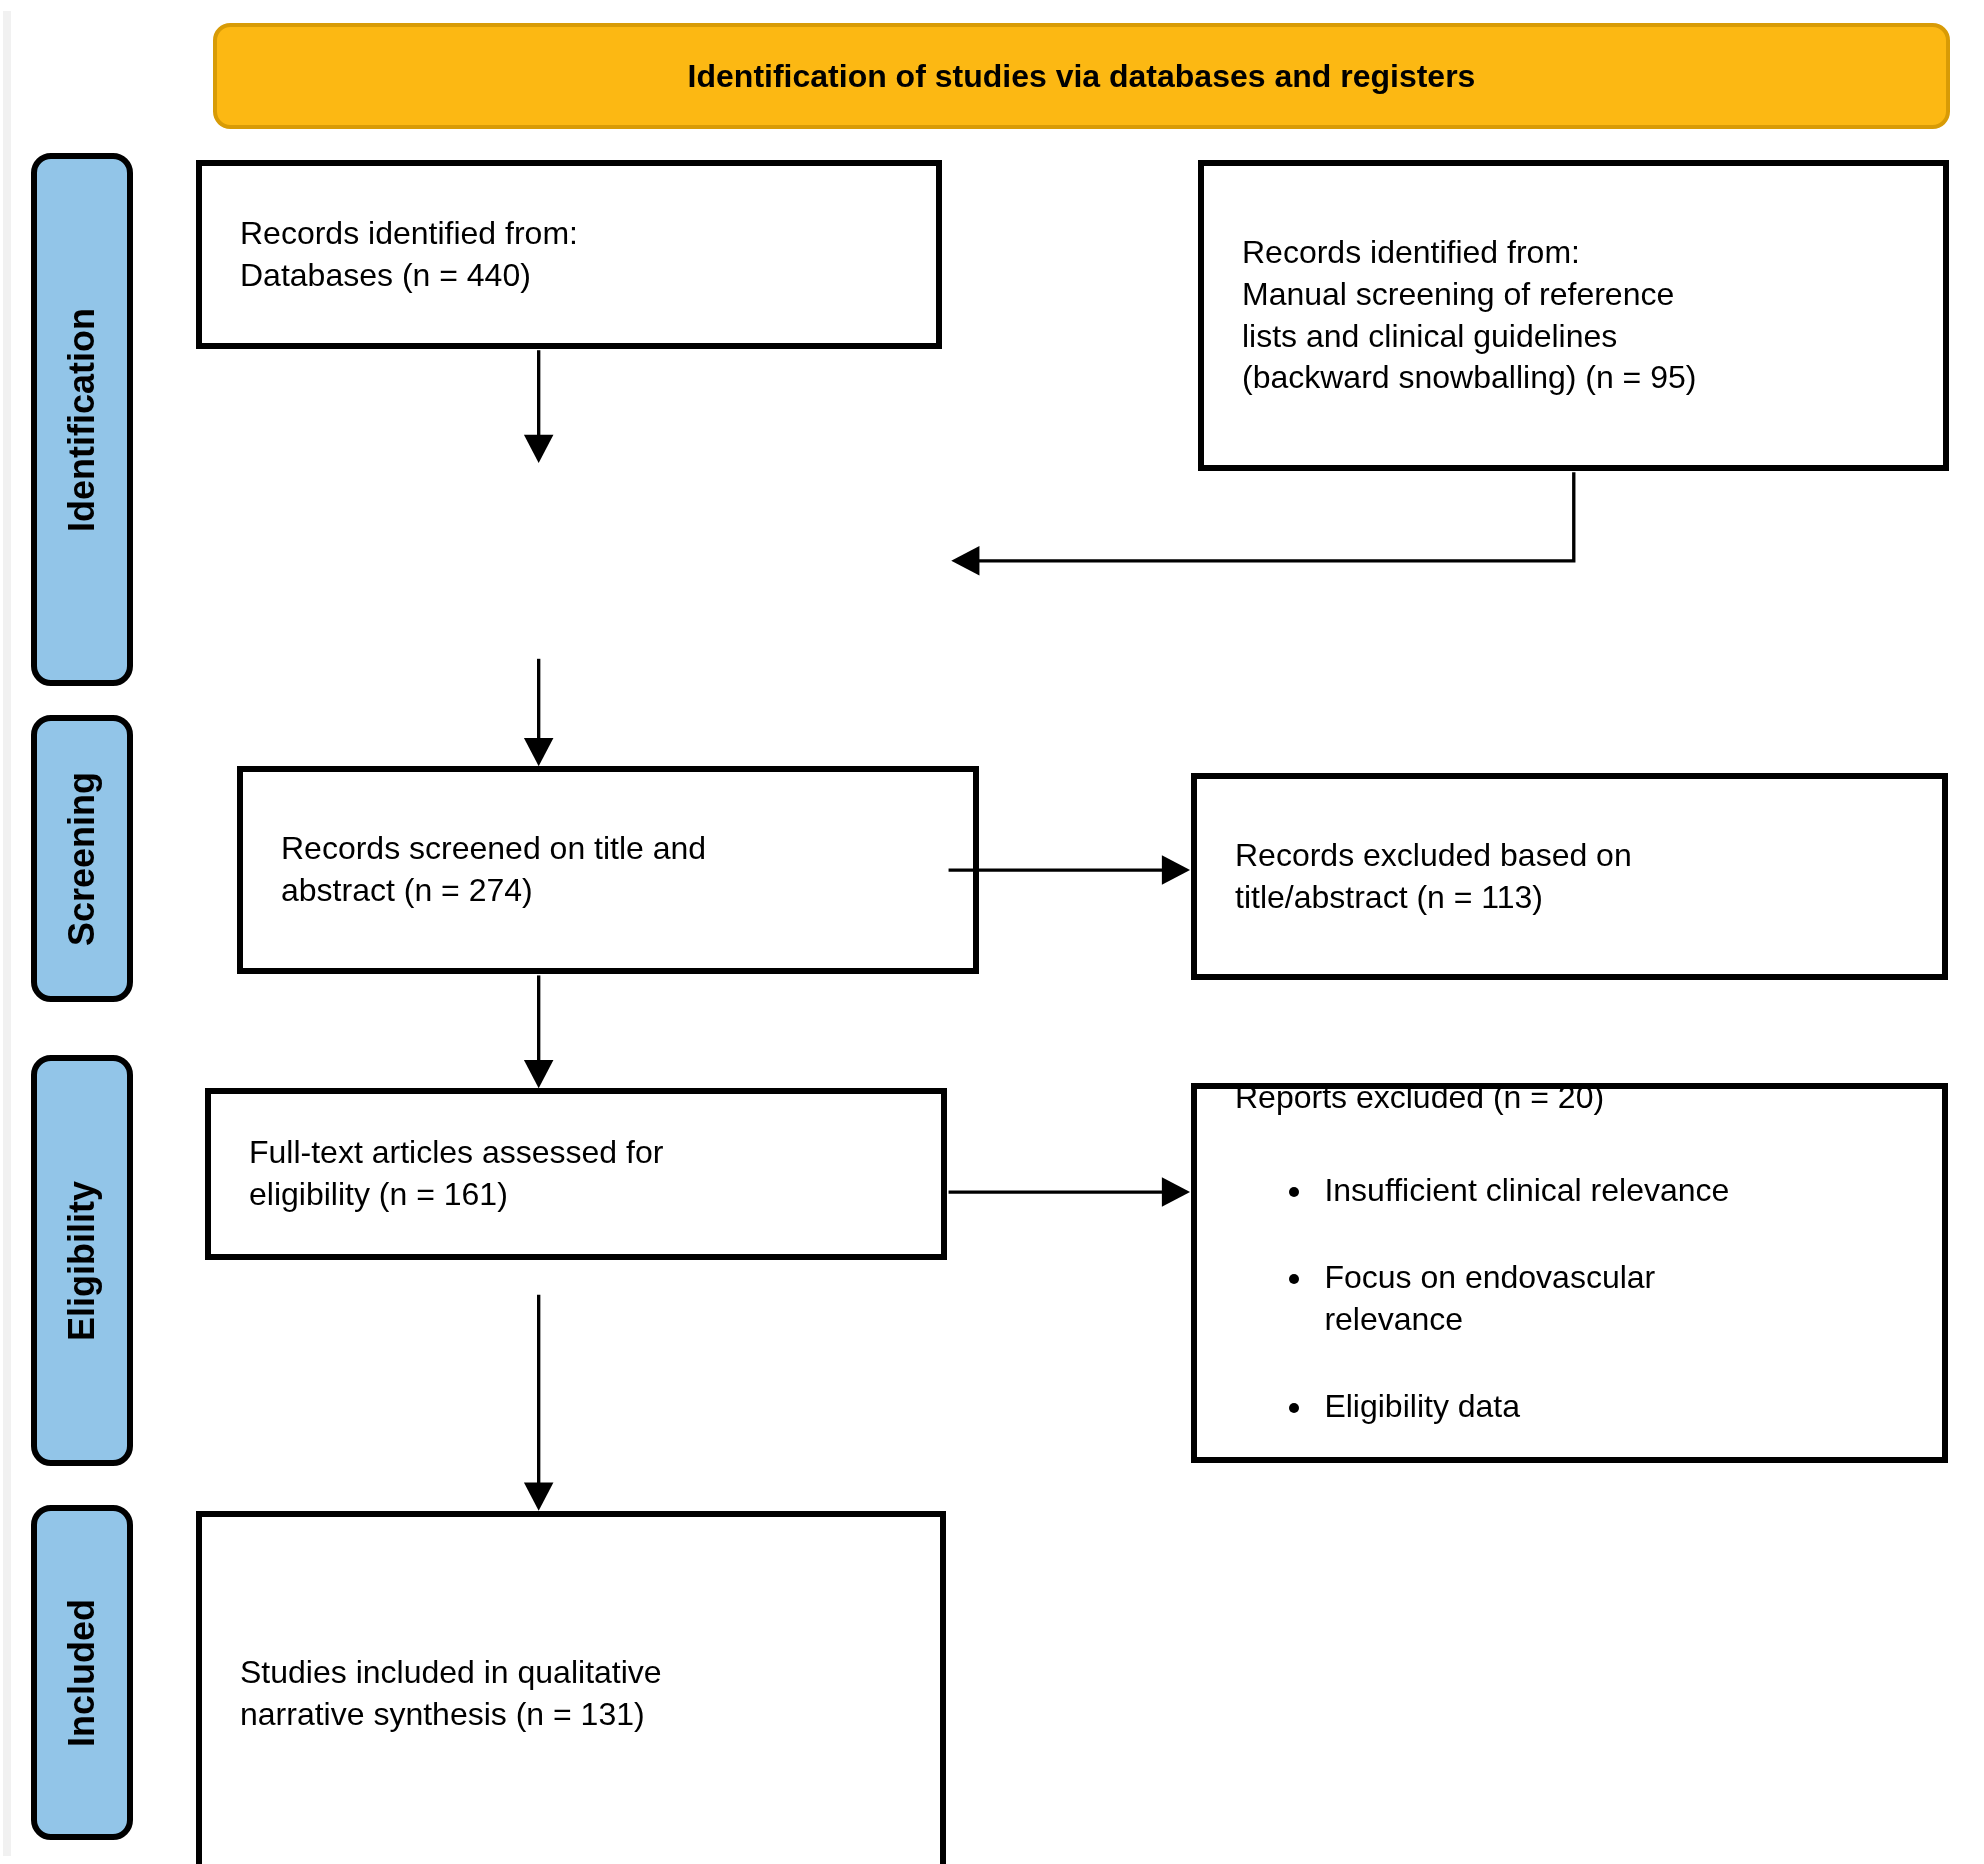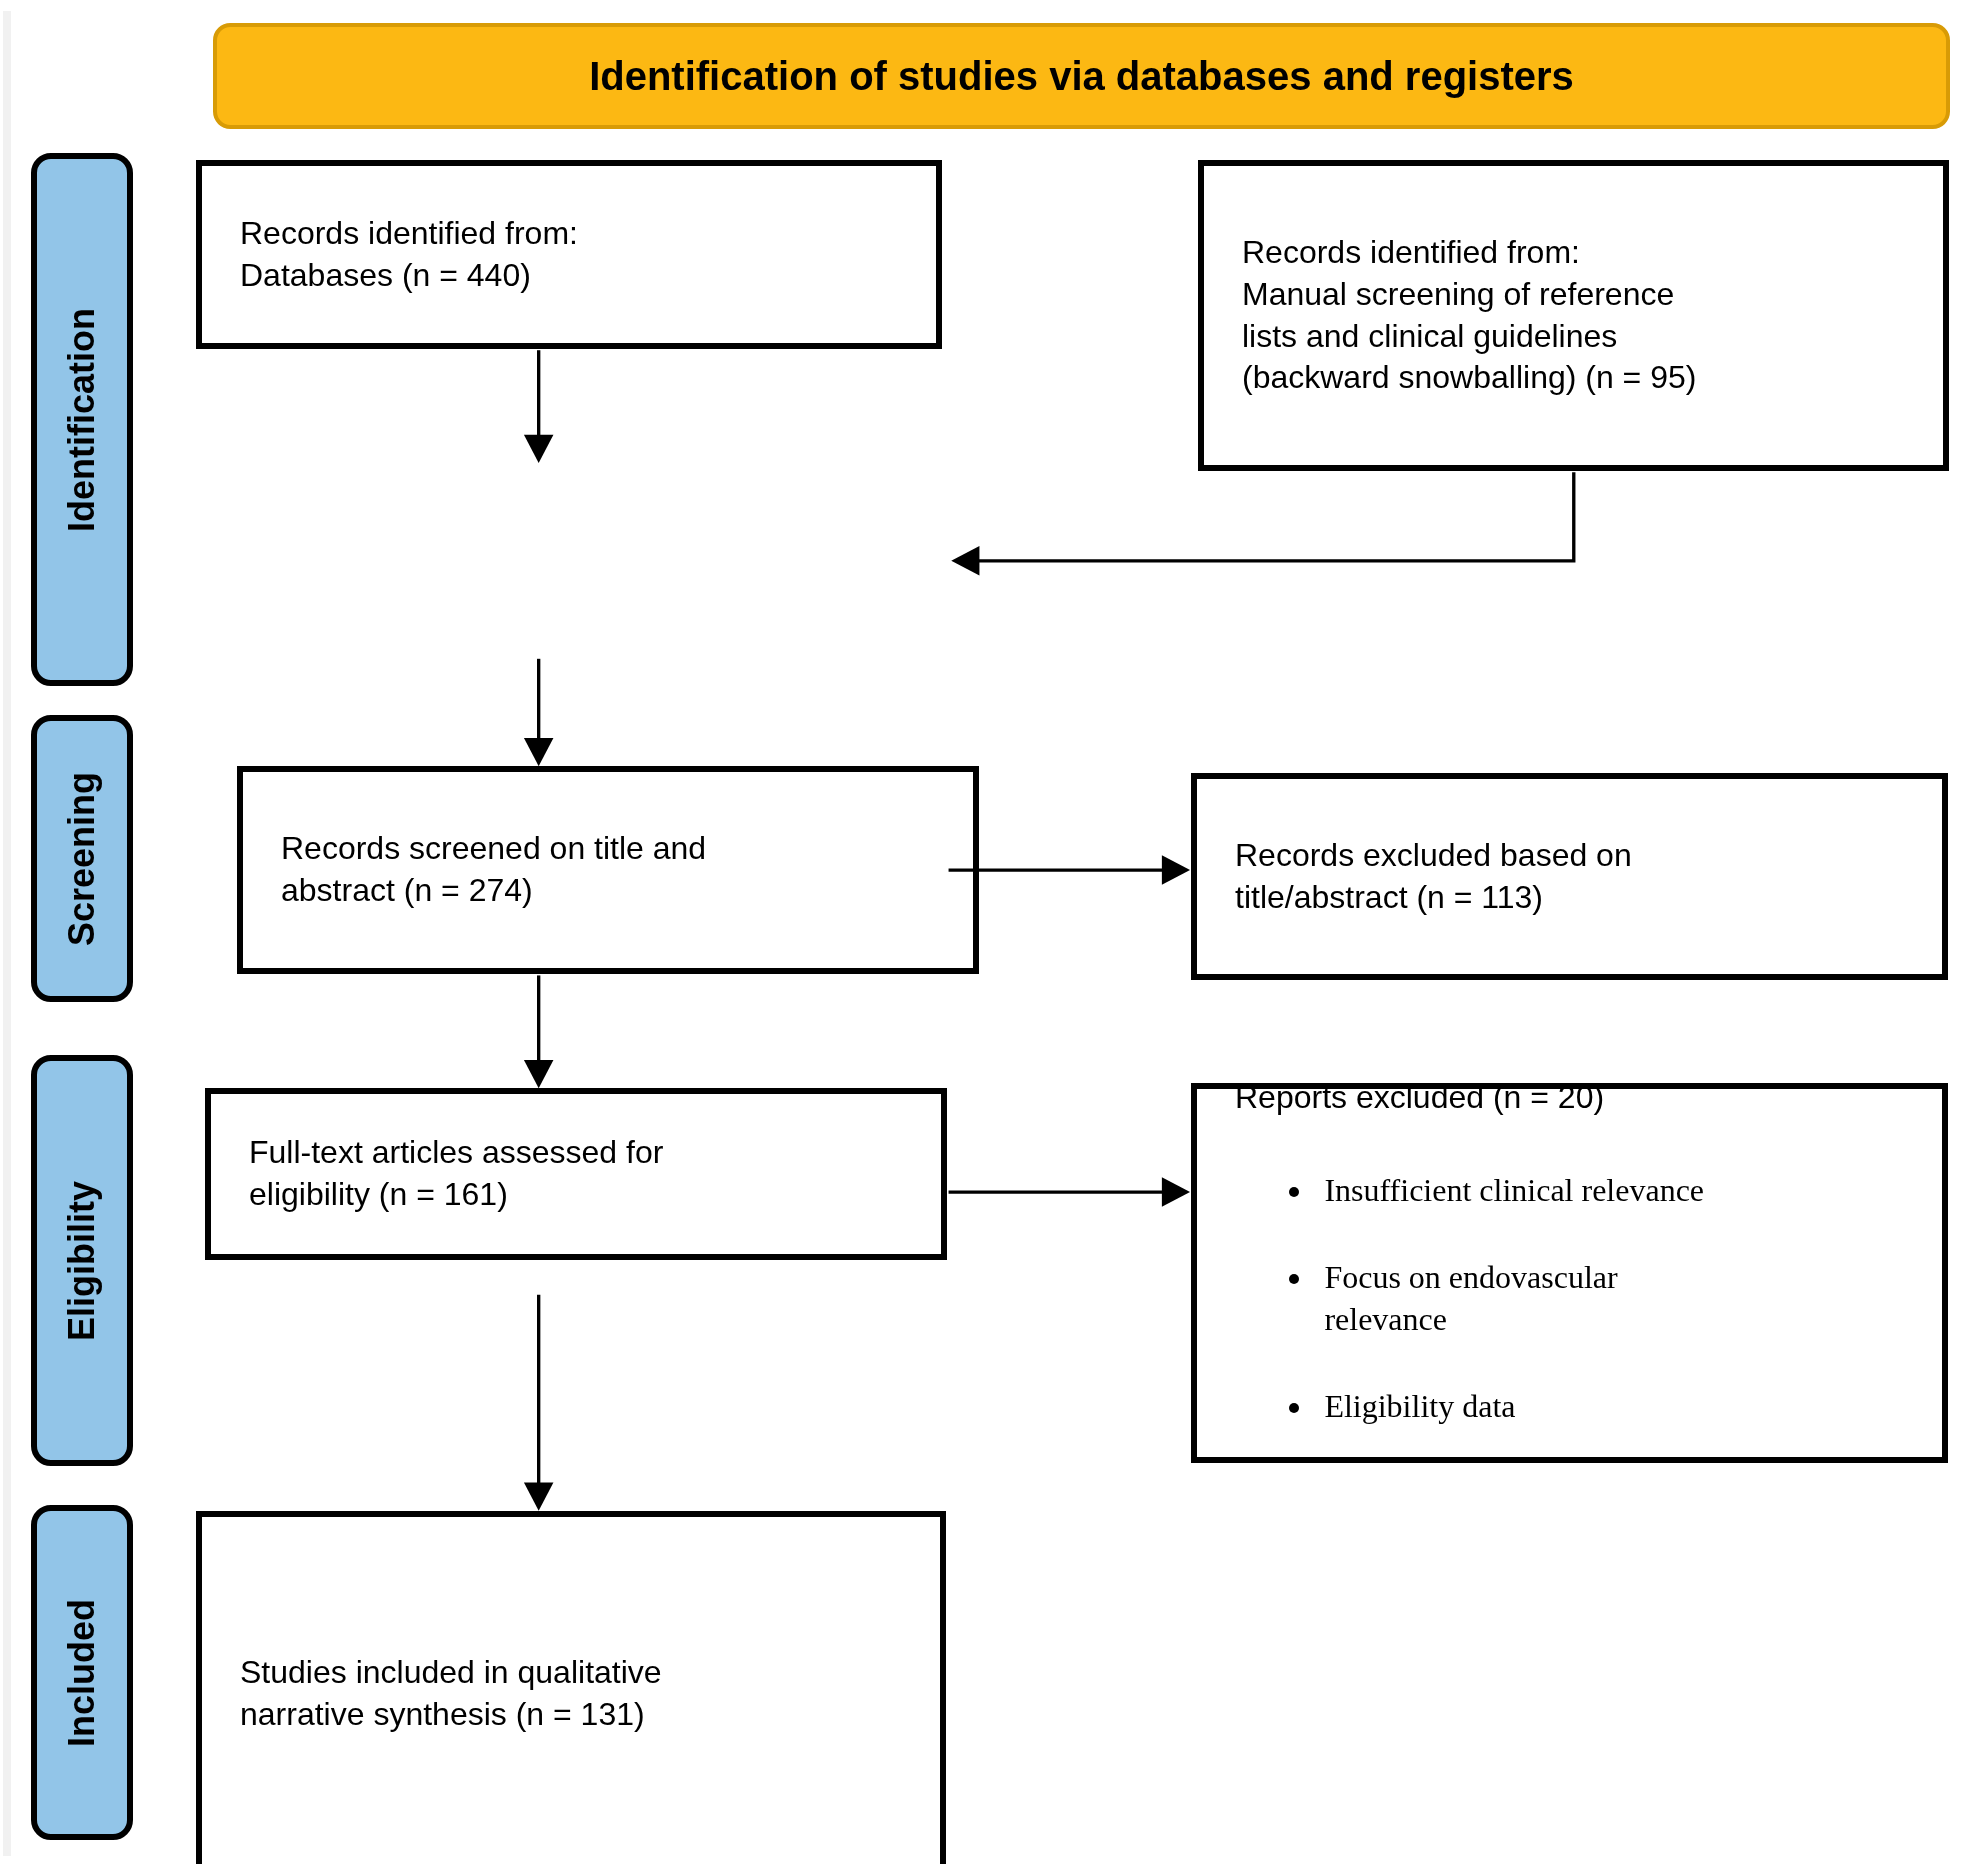--- a/index.html
+++ b/index.html
@@ -18,21 +18,21 @@
   }
   
   .banner{
     position:absolute;left:213px;top:23px;width:1737px;height:106px;
     box-sizing:border-box;
     background:var(--banner-fill,#FCB813);
     border:4.7px solid var(--banner-border,#D89B06);
     border-radius:17.4px;
     display:flex;align-items:center;justify-content:center;
   }
-  .banner .txt{font-size:40px;font-weight:bold;}
+  .banner .txt{font-size:32px;font-weight:bold;}
   
   .stage{
     position:absolute;left:31px;width:102px;
     box-sizing:border-box;
     background:var(--stage-fill,#92C5E8);
     border:6px solid var(--box-border,#000000);
     border-radius:20px;
     display:flex;align-items:center;justify-content:center;
   }
   .stage .txt{
@@ -66,21 +66,20 @@
   .box-reports-excluded{left:1191px;top:1083px;width:757px;height:380px;}
   .box-included{left:196px;top:1511px;width:750px;height:366px;}
   .reasons{
     margin:5.4px 0 0 0;
     padding-left:80px;
   }
   .reasons li{
     white-space:pre-line;
     padding-left:9.4px;
     margin-top:4px;
-    font-family:Liberation Serif, serif;
   }
   
   .arrows{position:absolute;left:0;top:0;pointer-events:none;}
 </style>
 </head>
 <body>
 
 <div class="canvas">
 
   <div class="edge-artifact"></div>

